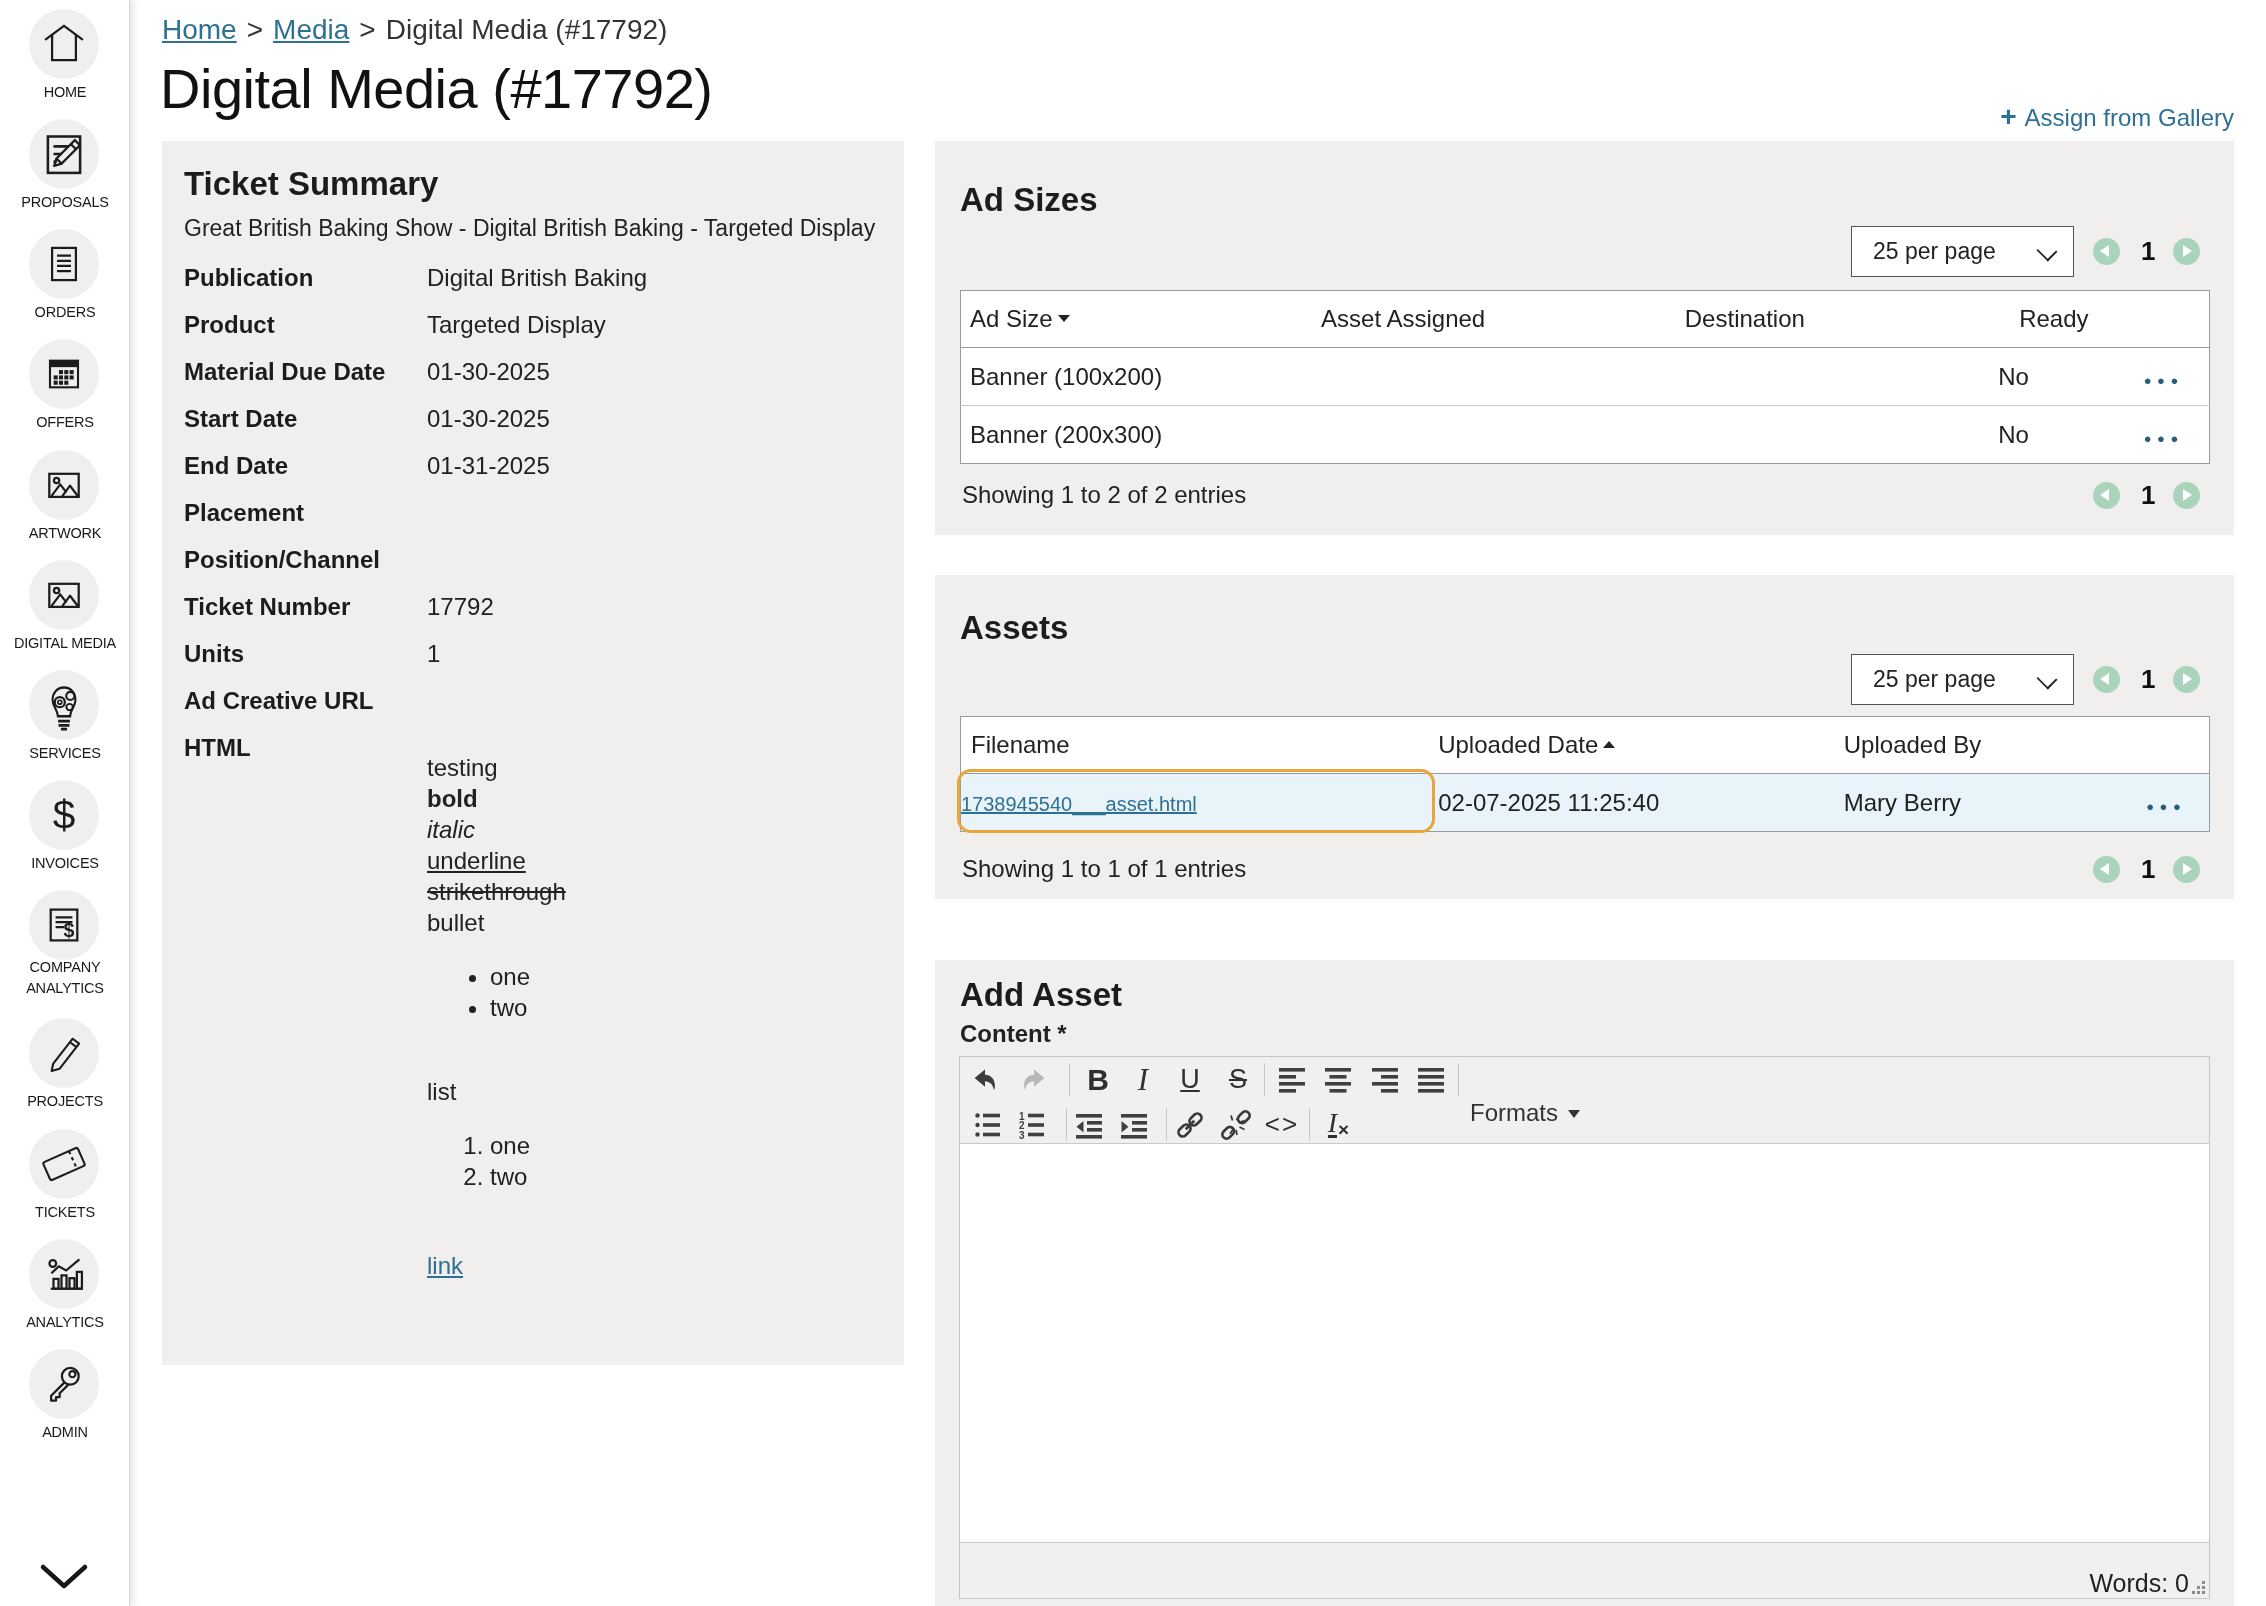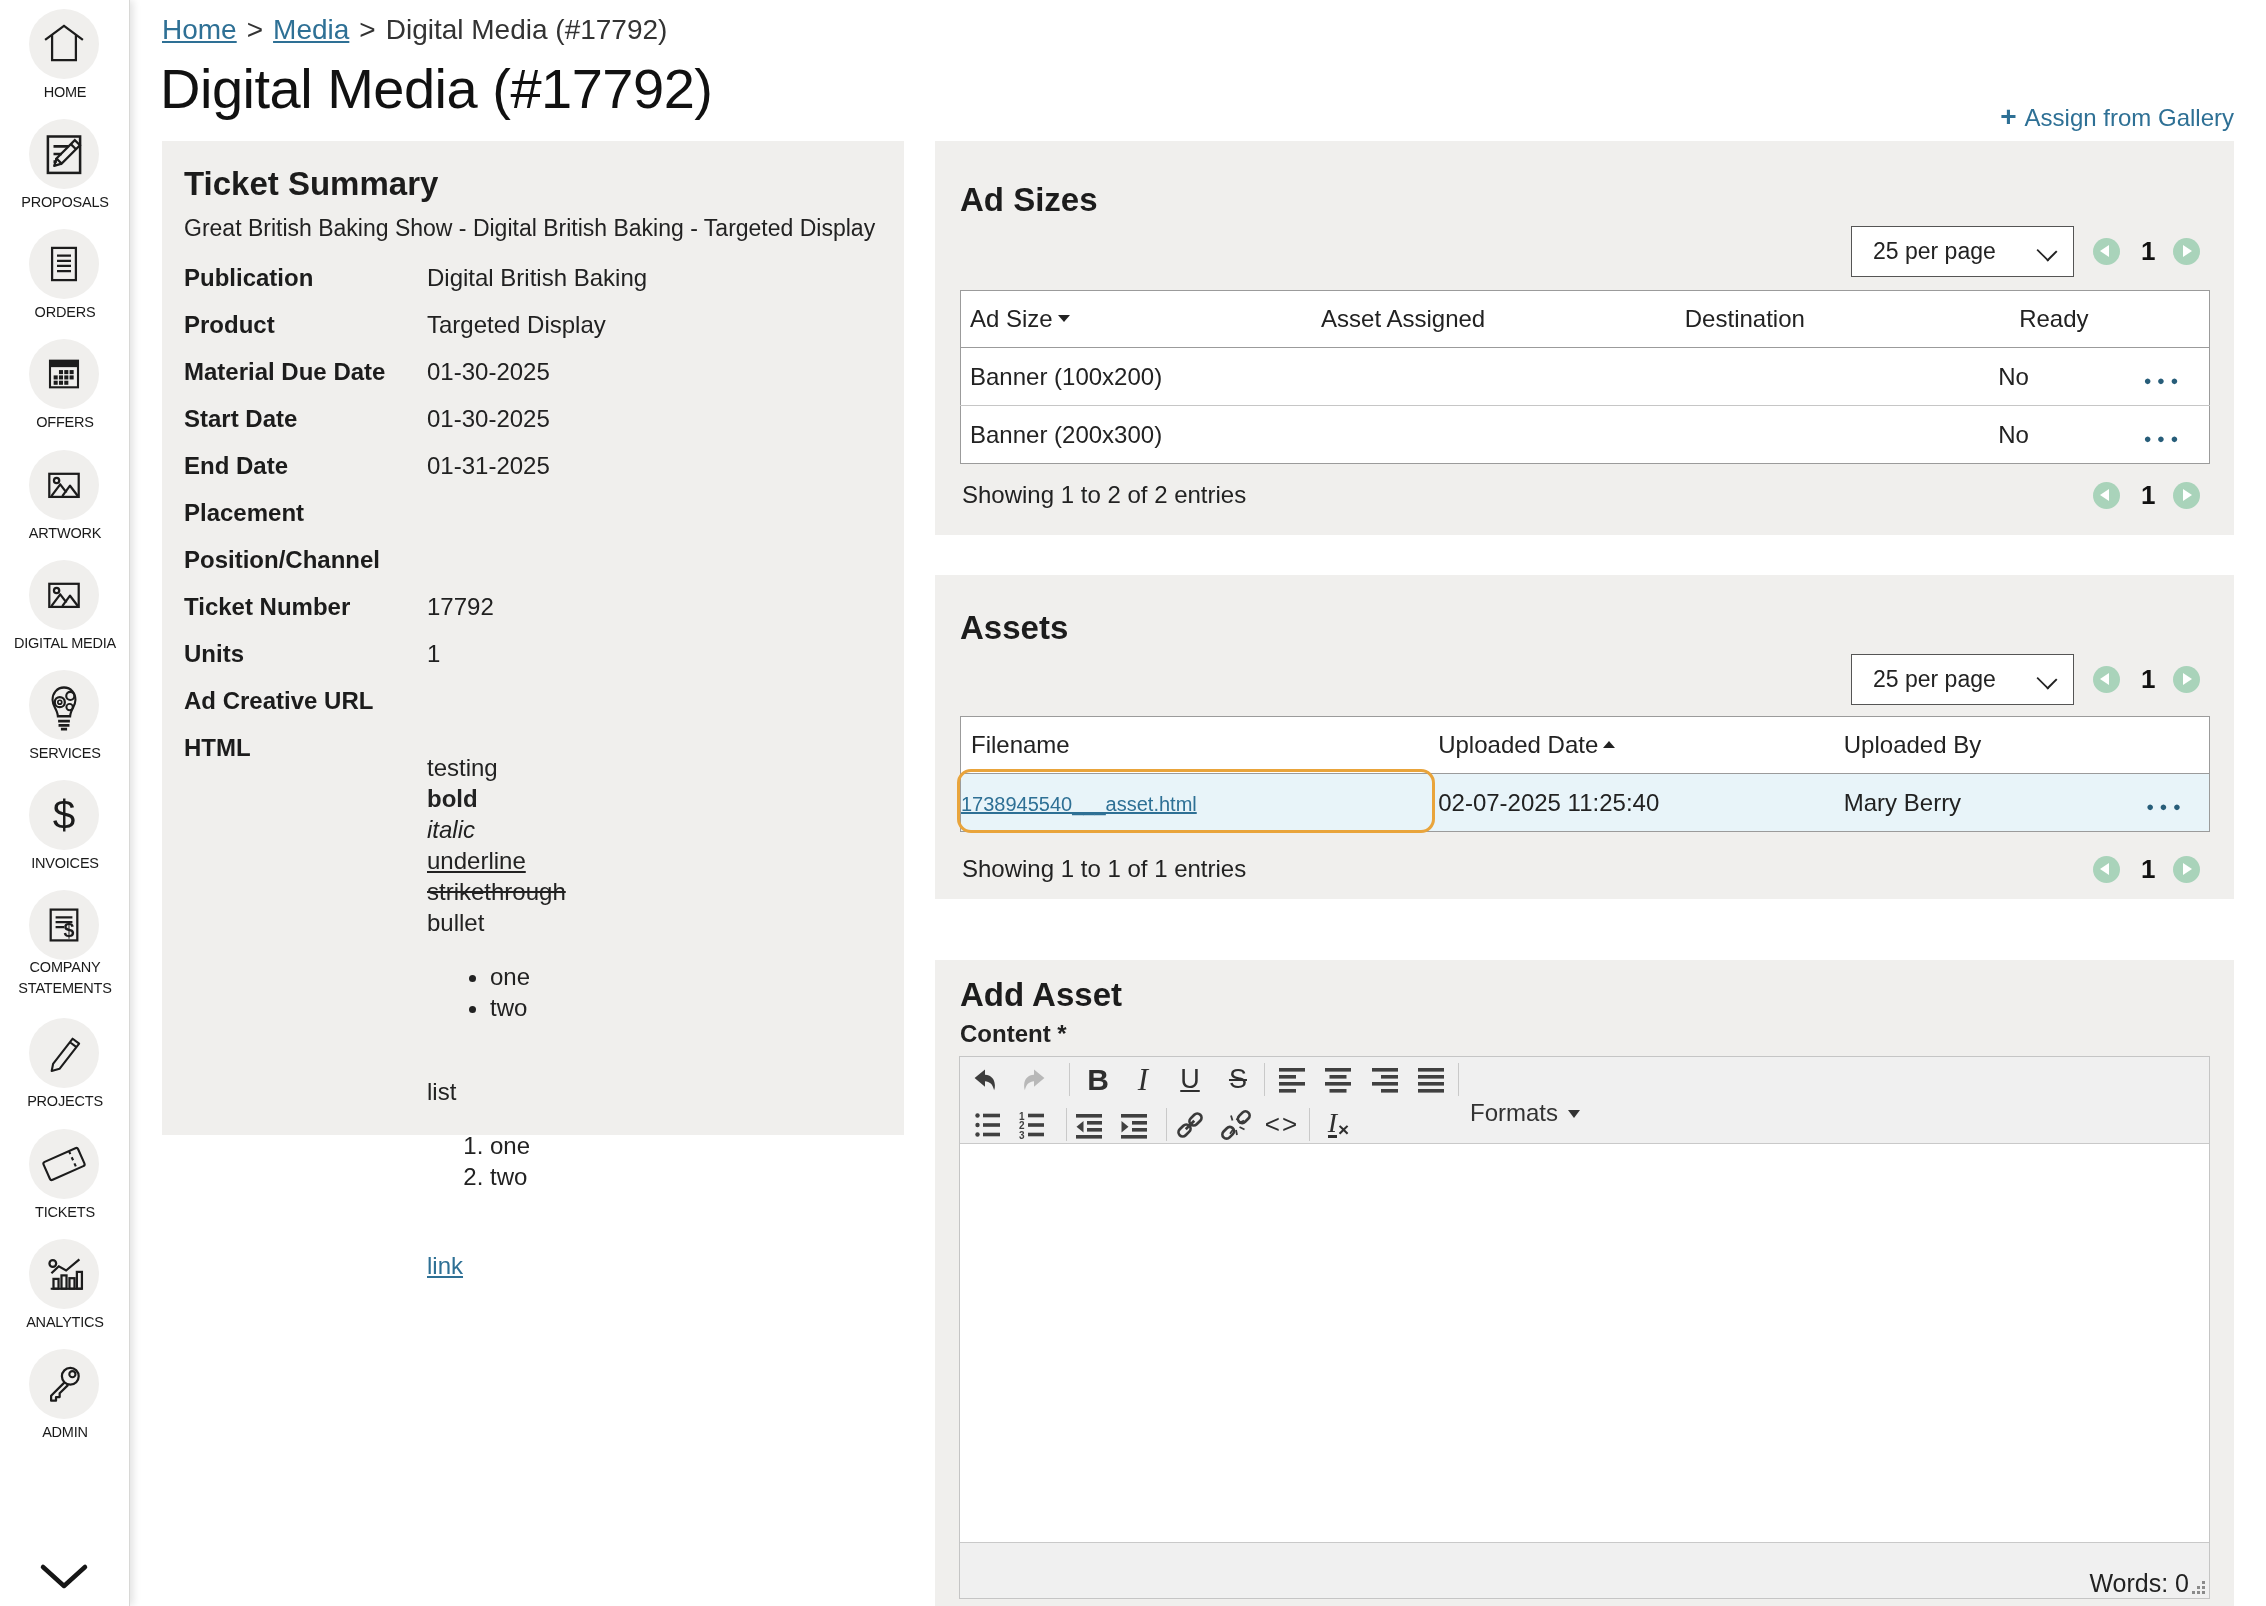--- a/index.html
+++ b/index.html
@@ -13,21 +13,21 @@
 .nav-circle svg { display:block; width:56px; height:56px; }
 
 
 #main { position:absolute; left:131px; top:0; width:2135px; height:1606px; }
 #crumbs { position:absolute; left:31px; top:14px; font-size:28px; color:#333; }
 #crumbs a { color:#2e7095; text-decoration:underline; }
 #crumbs .sep { margin:0 10px; color:#333; }
 h1 { position:absolute; left:29px; top:56px; font-size:56px; font-weight:400; color:#111; letter-spacing:-0.5px; }
 
 .panel { position:absolute; background:#f0efed; }
-#panel-summary { left:31px; top:141px; width:742px; height:994px; }
+#panel-summary { left:31px; top:141px; width:742px; height:1224px; }
 #panel-adsizes { left:804px; top:141px; width:1299px; height:394px; }
 #panel-assets  { left:804px; top:575px; width:1299px; height:324px; }
 #panel-addasset{ left:804px; top:960px; width:1299px; height:646px; }
 
 #assign { position:absolute; top:101px; left:1860px; width:243px; text-align:right; font-size:24px; color:#2e7095; }
 #assign .plus { font-weight:700; font-size:28px; margin-right:8px; }
 
 
 #panel-summary h2 { font-size:33px; font-weight:700; color:#1c1c1c; padding:24px 0 0 22px; }
 #ts-desc { padding:12px 0 0 22px; font-size:23px; color:#222; white-space:nowrap; }
@@ -152,21 +152,21 @@
         </svg>
       </div>
 <div class="nav-label" style="top:853px;">INVOICES</div>
 <div class="nav-circle" style="top:890px;">
         <svg width="40" height="40" viewBox="0 0 40 40">
           <rect x="10.5" y="9" width="19" height="22" fill="none" stroke="#1c1c1c" stroke-width="1.6"></rect>
           <path fill="none" stroke="#1c1c1c" stroke-width="1.6" d="M14 14.5 H26 M14 18 H26 M14 21.5 H20"></path>
           <text x="23.5" y="28.5" text-anchor="middle" font-family="Liberation Sans" font-size="14" font-weight="bold" fill="#1c1c1c">$</text>
         </svg>
       </div>
-<div class="nav-label" style="top:957px;">COMPANY STATEMENTS</div>
+<div class="nav-label" style="top:957px;">COMPANY ANALYTICS</div>
 <div class="nav-circle" style="top:1018px;">
         <svg width="40" height="40" viewBox="0 0 40 40">
           <path fill="none" stroke="#1c1c1c" stroke-width="1.5" stroke-linejoin="round" d="M12.2 27.8 L26.2 9.8 L30.8 13.3 L16.8 31.3 L11.2 32.8 Z M24.3 12.3 l4.6 3.5"></path>
         </svg>
       </div>
 <div class="nav-label" style="top:1091px;">PROJECTS</div>
 <div class="nav-circle" style="top:1129px;">
         <svg width="40" height="40" viewBox="0 0 40 40">
           <g transform="rotate(-24 20 20)">
             <rect x="6.5" y="13" width="27" height="14" rx="1.5" fill="none" stroke="#1c1c1c" stroke-width="1.5"></rect>

